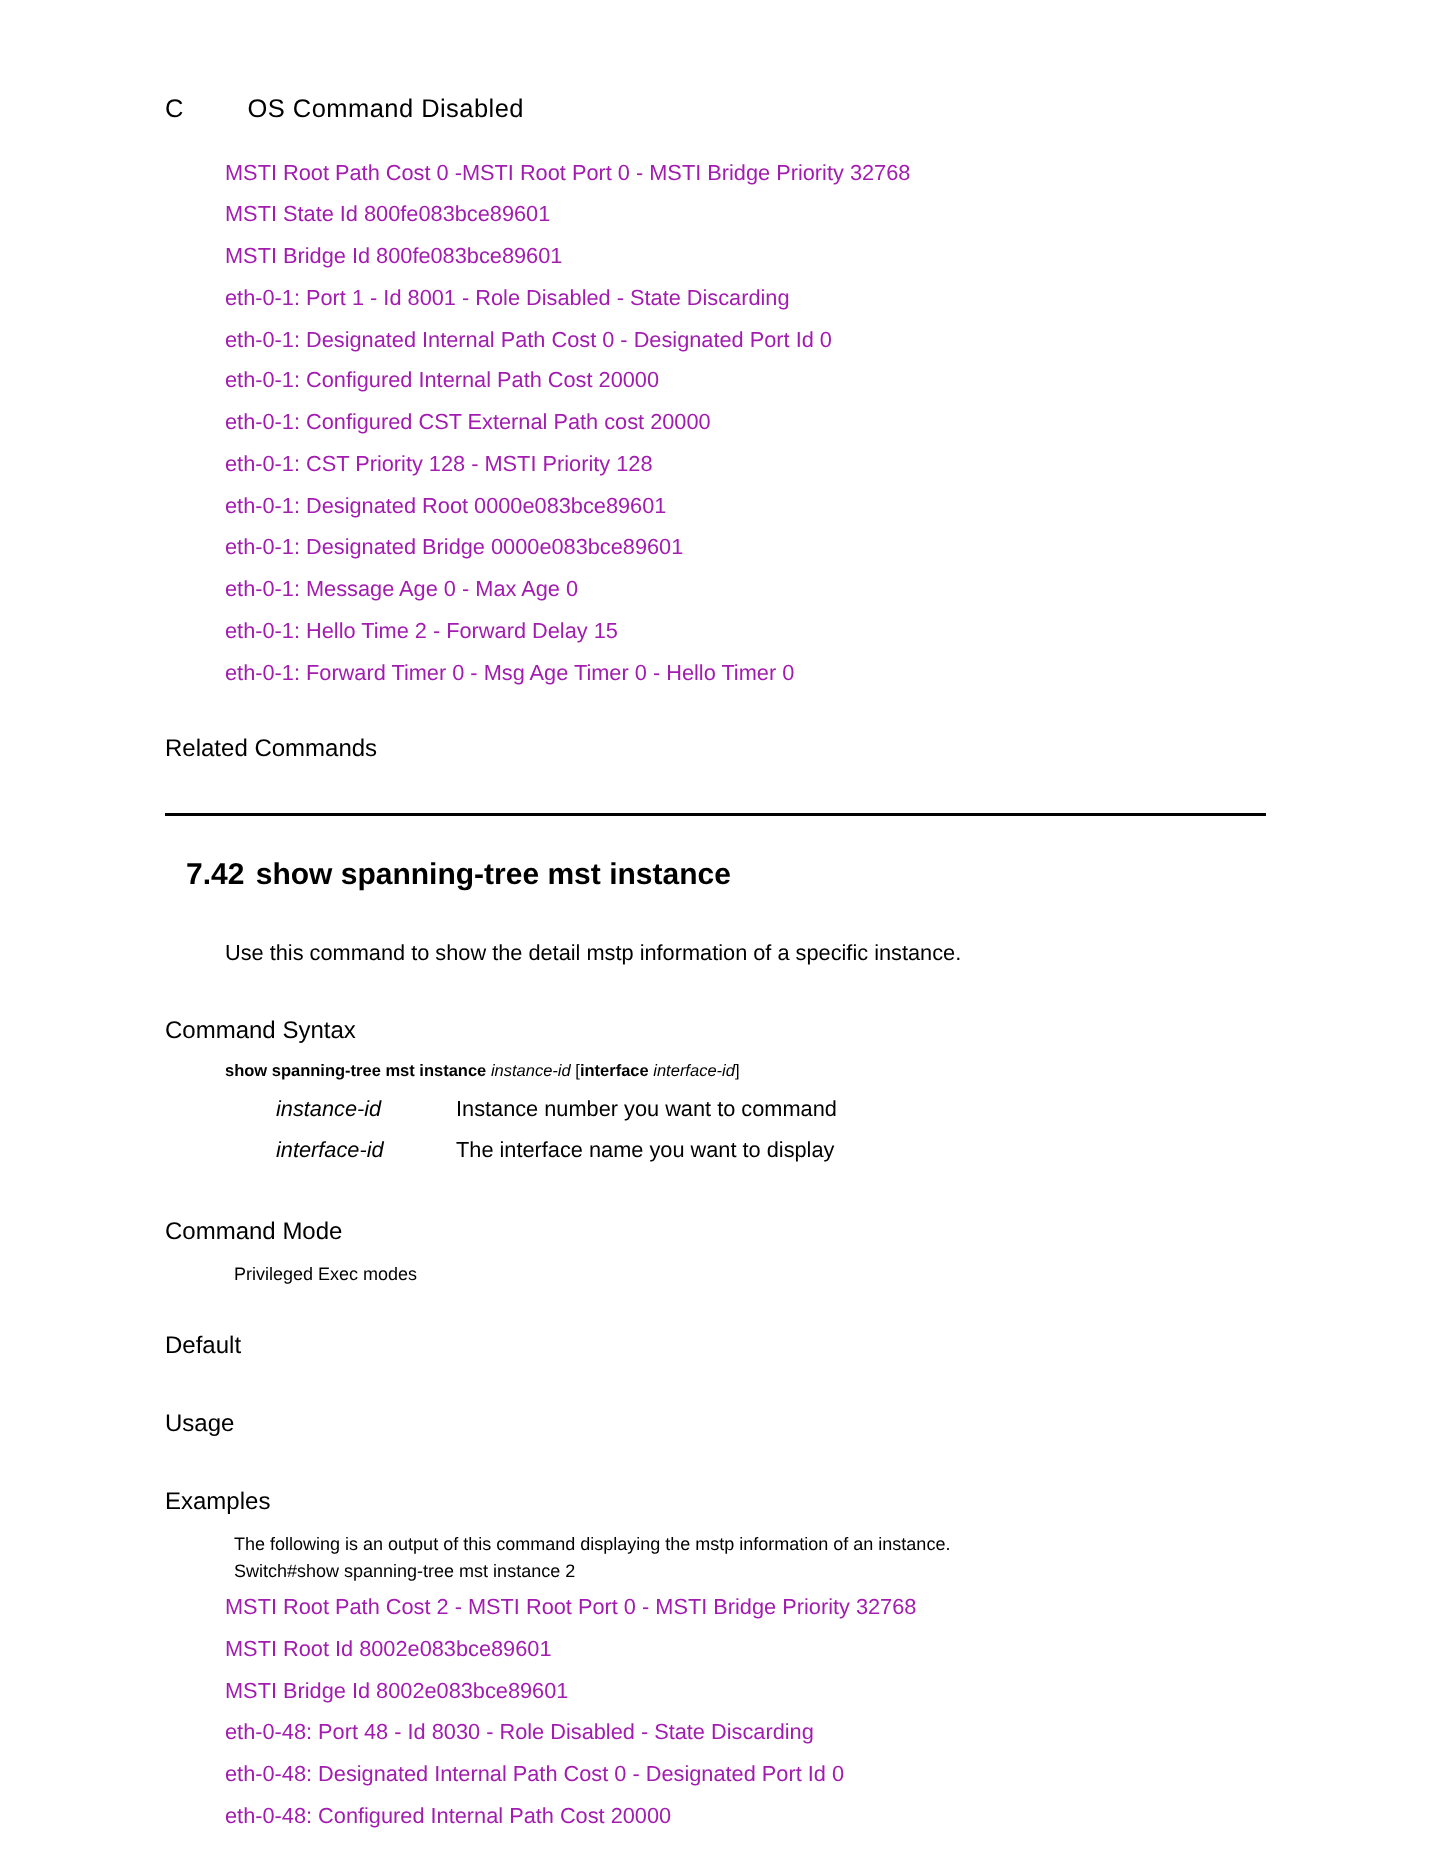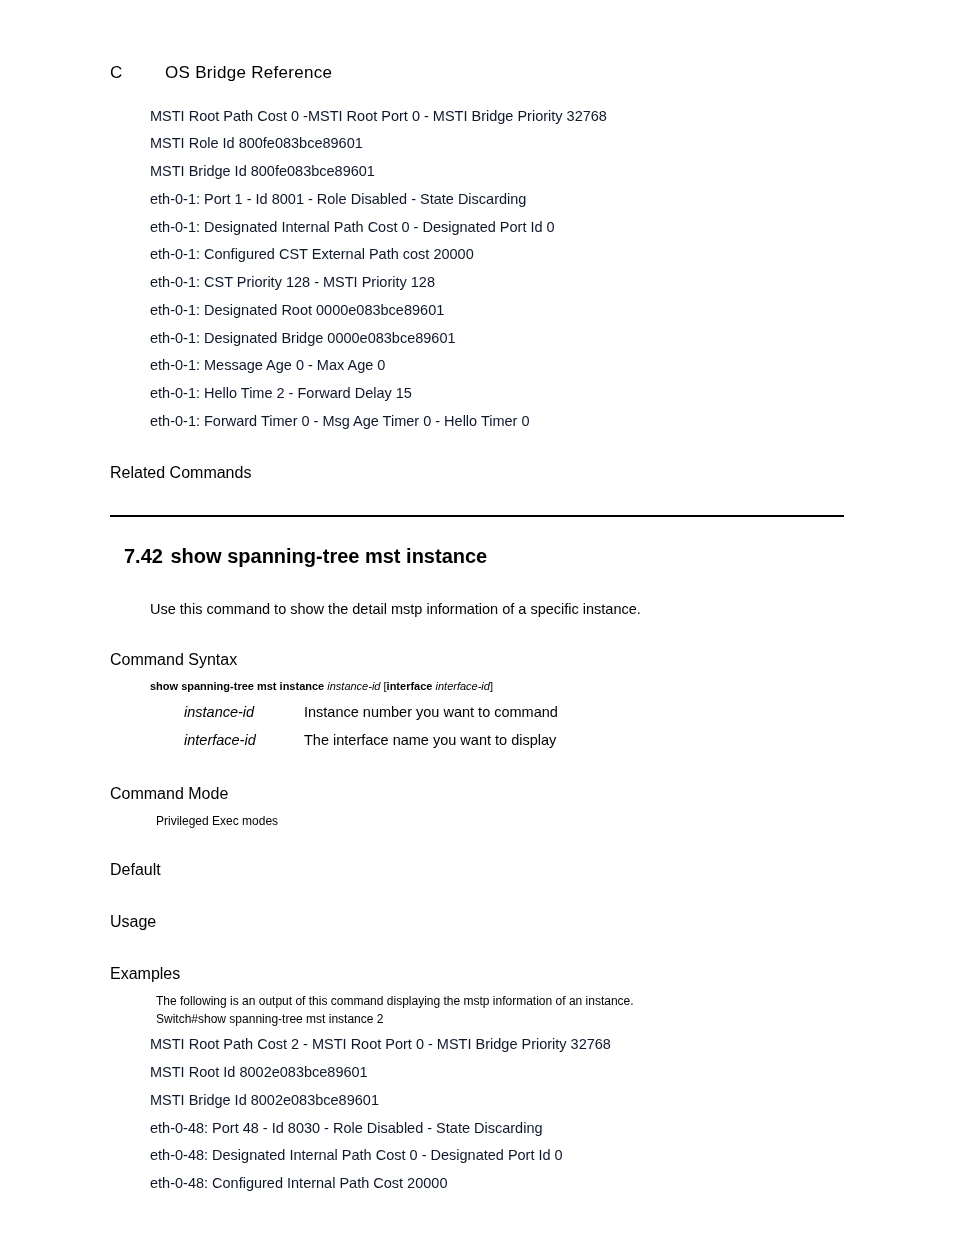--- a/index.html
+++ b/index.html
@@ -18,21 +18,21 @@
       font-size: 17px;
       letter-spacing: 0.3px;
     }
     .header-c {
       display: inline-block;
       width: 50px;
     }
     .code-block {
       margin-left: 40px;
       font-size: 14.5px;
-      color: #0f172a;
+      color: #a21caf;
     }
     .code-block div {
       margin: 6px 0;
     }
     .section-h {
       font-weight: normal;
       font-size: 16px;
       margin-top: 28px;
       margin-bottom: 6px;
     }
@@ -74,29 +74,30 @@
     .indent {
       margin-left: 46px;
       font-size: 12px;
     }
   </style>
 </head>
 <body>
 
 <div class="header-row">
   <span class="header-c">C</span>
-  <span>OS Bridge Reference</span>
+  <span>OS Command Disabled</span>
 </div>
 
 <div class="code-block">
   <div>MSTI Root Path Cost 0 -MSTI Root Port 0 - MSTI Bridge Priority 32768</div>
-  <div>MSTI Role Id 800fe083bce89601</div>
+  <div>MSTI State Id 800fe083bce89601</div>
   <div>MSTI Bridge Id 800fe083bce89601</div>
   <div>eth-0-1: Port 1 - Id 8001 - Role Disabled - State Discarding</div>
   <div>eth-0-1: Designated Internal Path Cost 0    - Designated Port Id 0</div>
+  <div>eth-0-1: Configured Internal Path Cost 20000</div>
   <div>eth-0-1: Configured CST External Path cost 20000</div>
   <div>eth-0-1: CST Priority 128    - MSTI Priority 128</div>
   <div>eth-0-1: Designated Root 0000e083bce89601</div>
   <div>eth-0-1: Designated Bridge 0000e083bce89601</div>
   <div>eth-0-1: Message Age 0 - Max Age 0</div>
   <div>eth-0-1: Hello Time 2 - Forward Delay 15</div>
   <div>eth-0-1: Forward Timer 0 - Msg Age Timer 0 - Hello Timer 0</div>
 </div>
 
 <div class="section-h">Related Commands</div>

